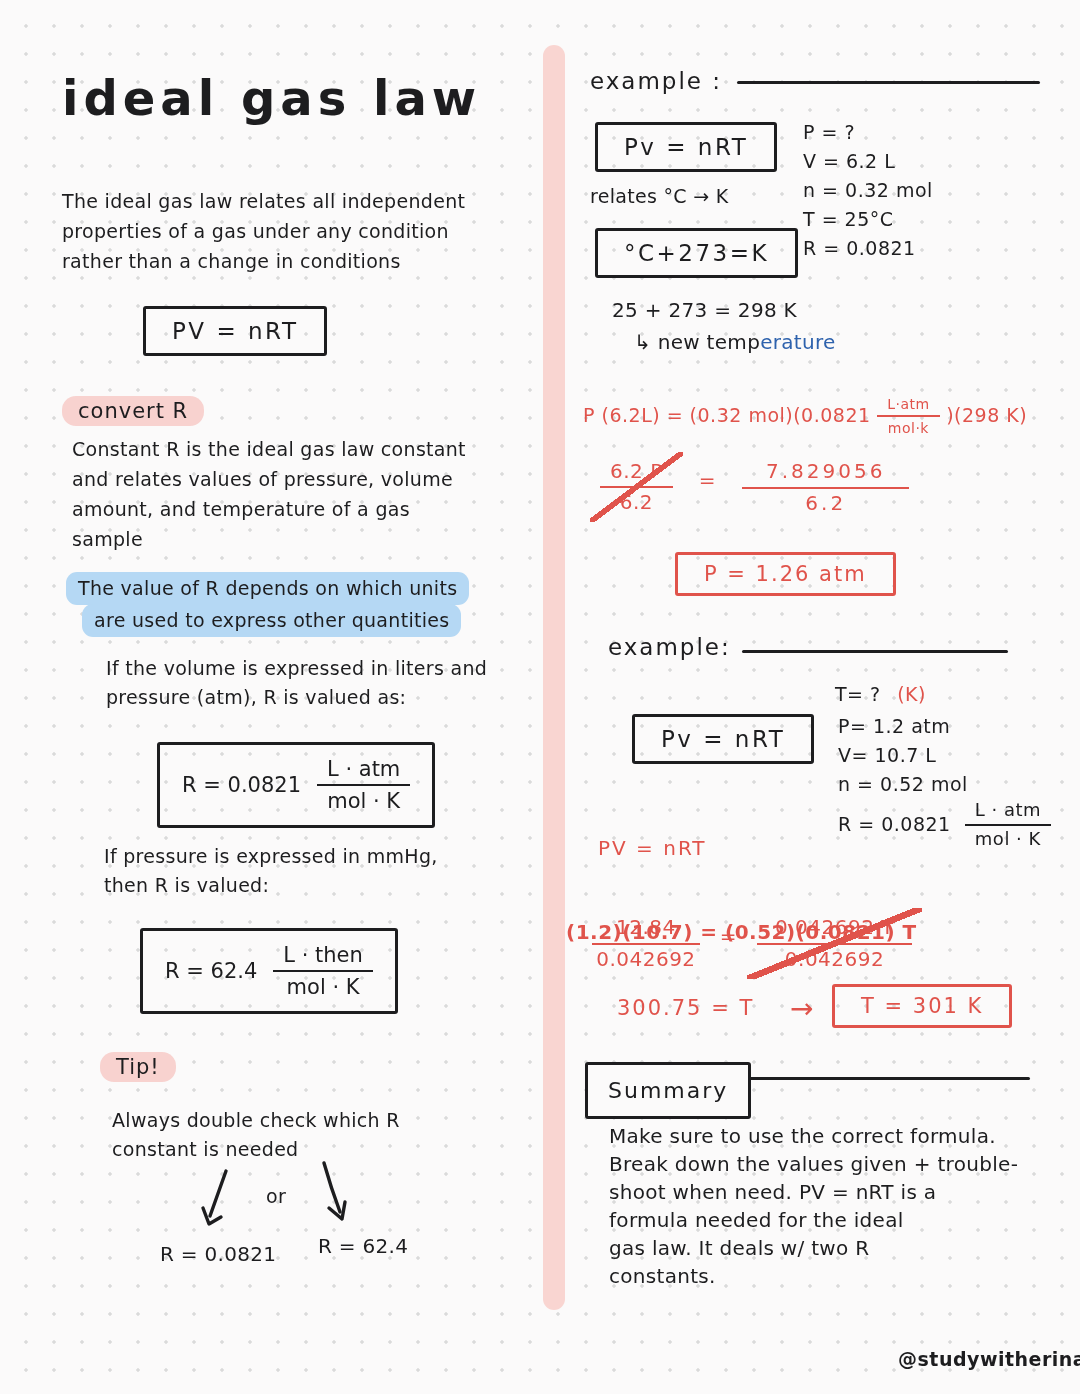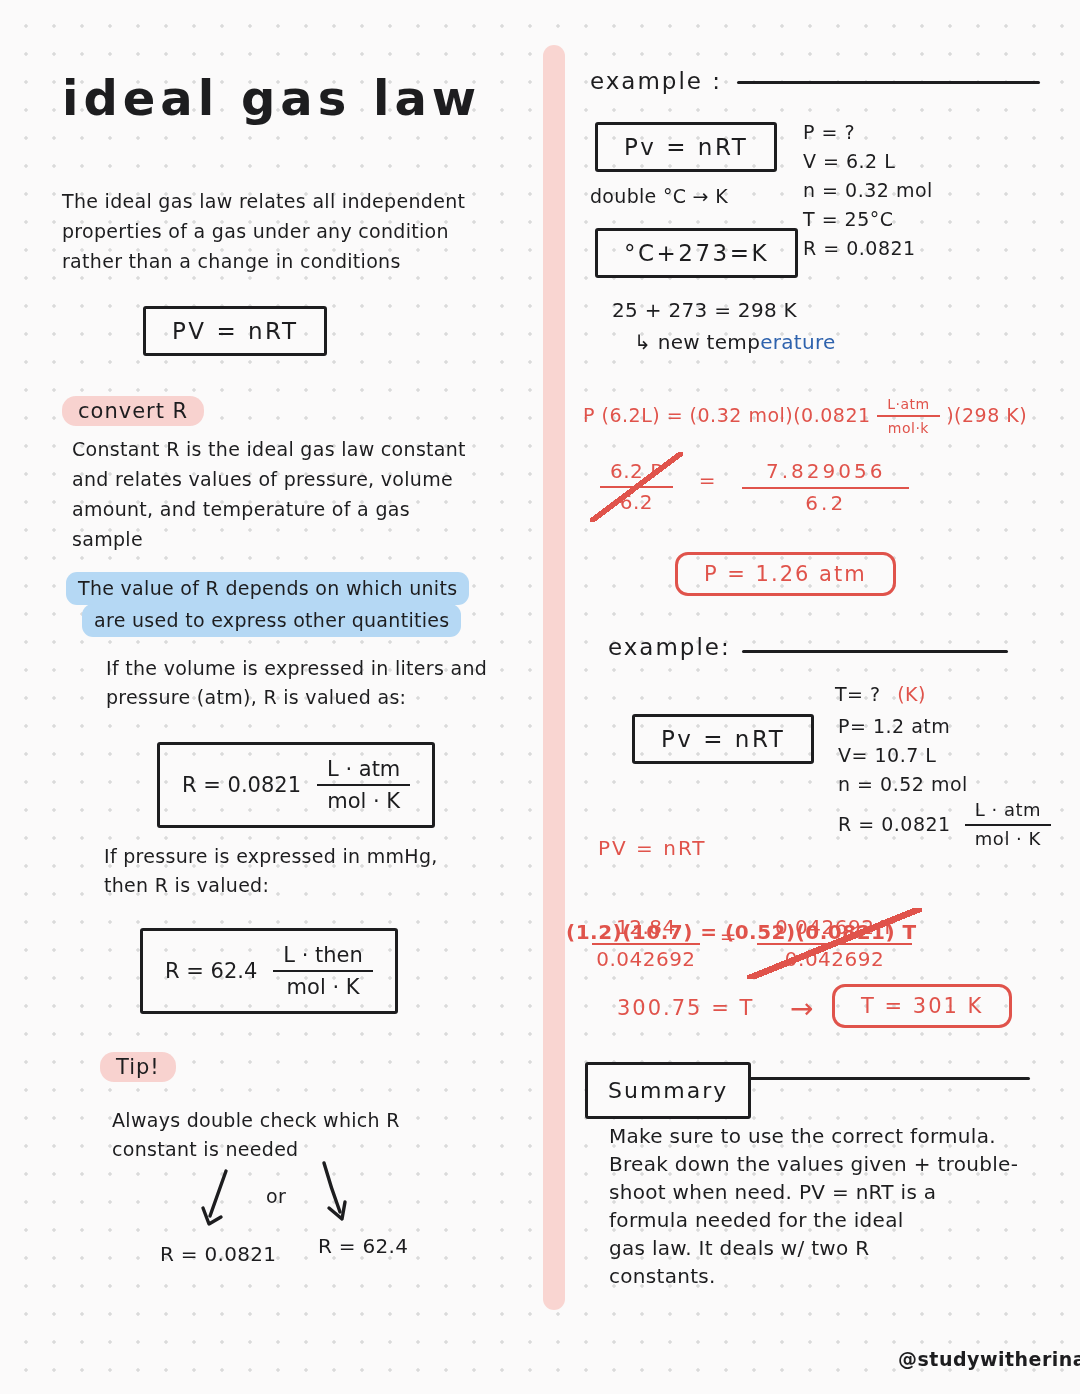--- a/index.html
+++ b/index.html
@@ -30,21 +30,21 @@
   .hl-blue{display:inline-block;background:var(--bluehl);border-radius:11px;padding:2px 12px;}
   .heading{font-size:21px;letter-spacing:1px;}
   .rule{position:absolute;height:3px;background:var(--ink);border-radius:2px;}
   .frac{display:inline-flex;flex-direction:column;align-items:center;vertical-align:middle;line-height:1.15;}
   .frac .num{border-bottom:2.5px solid currentColor;padding:0 10px 3px;}
   .frac .den{padding-top:3px;}
   .rbox-content{display:inline-flex;align-items:center;gap:16px;font-size:21px;padding:12px 22px;}
   .red{color:var(--red);}
   .blue{color:var(--blue);}
   .redbox{border:3px solid var(--red);border-radius:3px;color:var(--red);display:inline-block;}
-  .answer{font-size:21px;letter-spacing:2px;padding:7px 26px;border-radius:13px;}
+  .answer{font-size:21px;letter-spacing:2px;padding:7px 26px;}
   .example-heading{font-size:23px;letter-spacing:2px;}
   .givens{font-size:19px;line-height:29px;letter-spacing:0.5px;}
   .redwork{font-size:20px;letter-spacing:0.5px;}
   .cancel{position:relative;}
   .cancel::after{
     content:"";position:absolute;left:-10px;top:-8px;right:-10px;bottom:-8px;
     background:linear-gradient(to bottom right,transparent 47.5%,currentColor 47.5%,currentColor 52.5%,transparent 52.5%);
     pointer-events:none;
   }
   .divider{position:absolute;left:543px;top:45px;width:22px;height:1265px;background:var(--divider);border-radius:12px;}
@@ -143,21 +143,21 @@
   <div class="abs" style="left:595px;top:122px;">
     <span class="box formula-box">Pv = nRT</span>
   </div>
 
   <div class="abs givens pre" style="left:803px;top:118px;width:250px;">P =   ?
 V =   6.2 L
 n =   0.32 mol
 T =   25°C
 R =   0.0821</div>
 
-  <div class="abs small-note nowrap" style="left:590px;top:182px;">double  °C → K</div>
+  <div class="abs small-note nowrap" style="left:590px;top:182px;">relates  °C → K</div>
 
   <div class="abs" style="left:595px;top:228px;">
     <span class="box formula-box">°C+273=K</span>
   </div>
 
   <div class="abs small-note nowrap" style="left:612px;top:296px;font-size:20px;">25 + 273 =  298 K</div>
 
   <div class="abs small-note nowrap" style="left:634px;top:328px;font-size:20px;">
     <span>↳</span><span> new temp</span><span class="blue">erature</span>
   </div>

